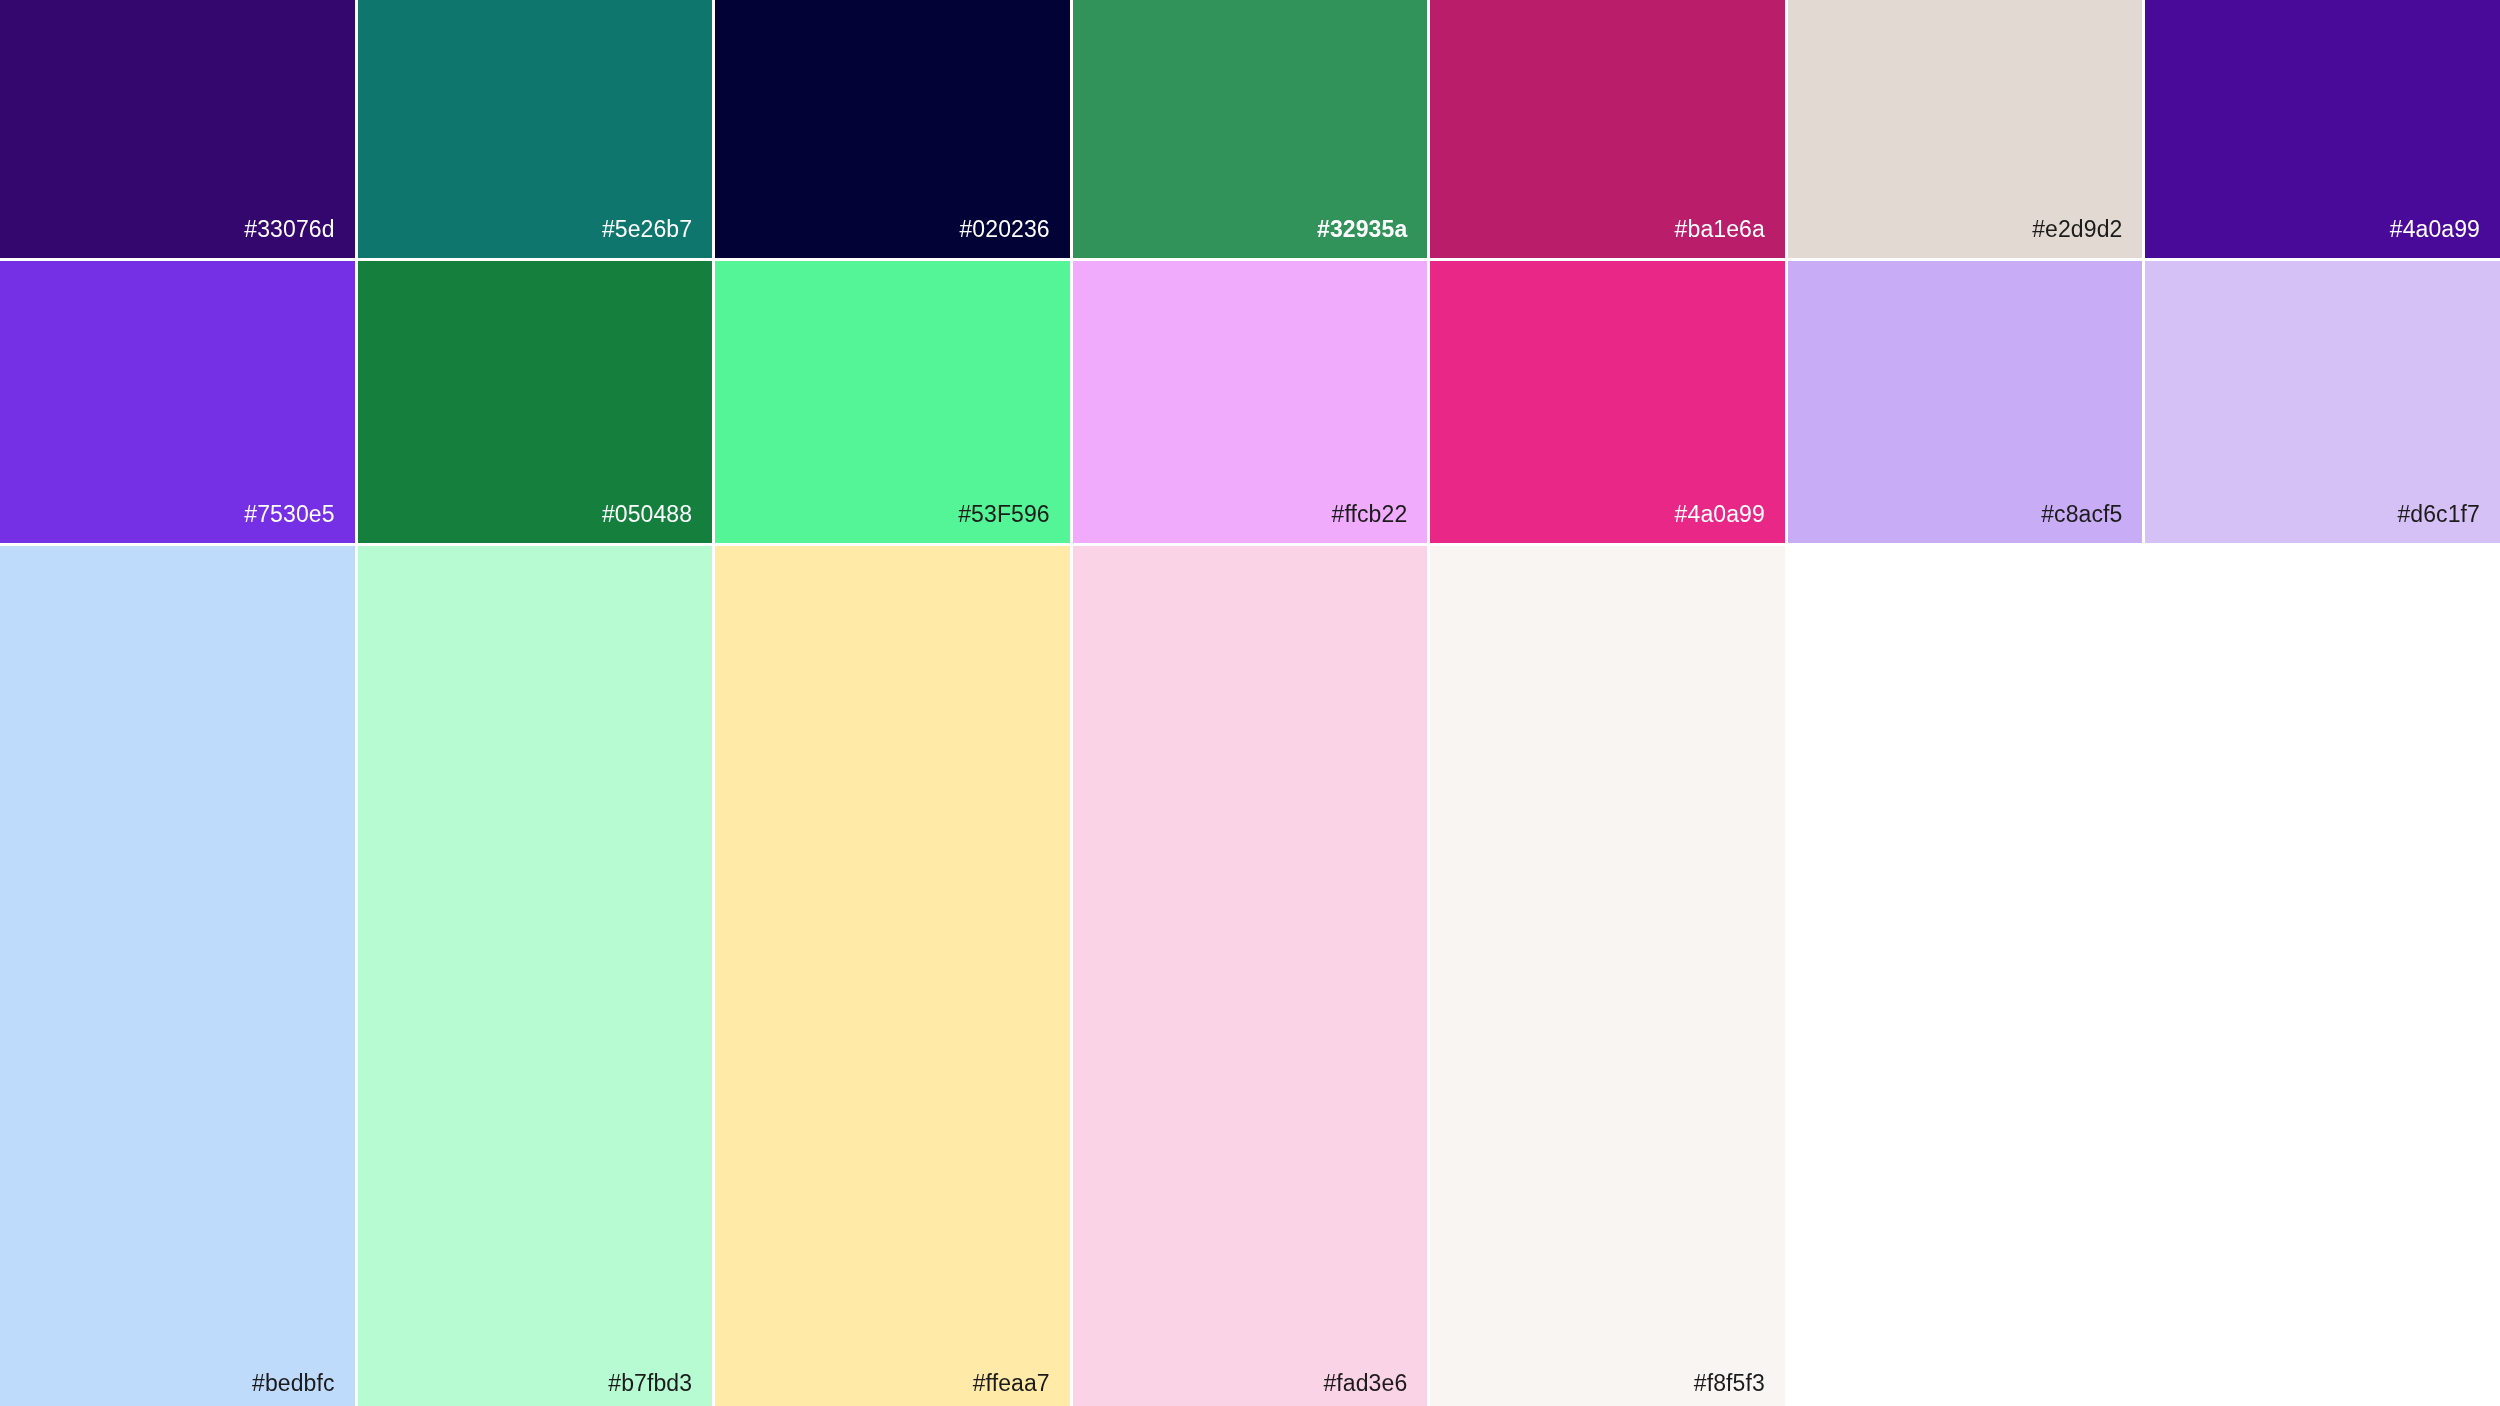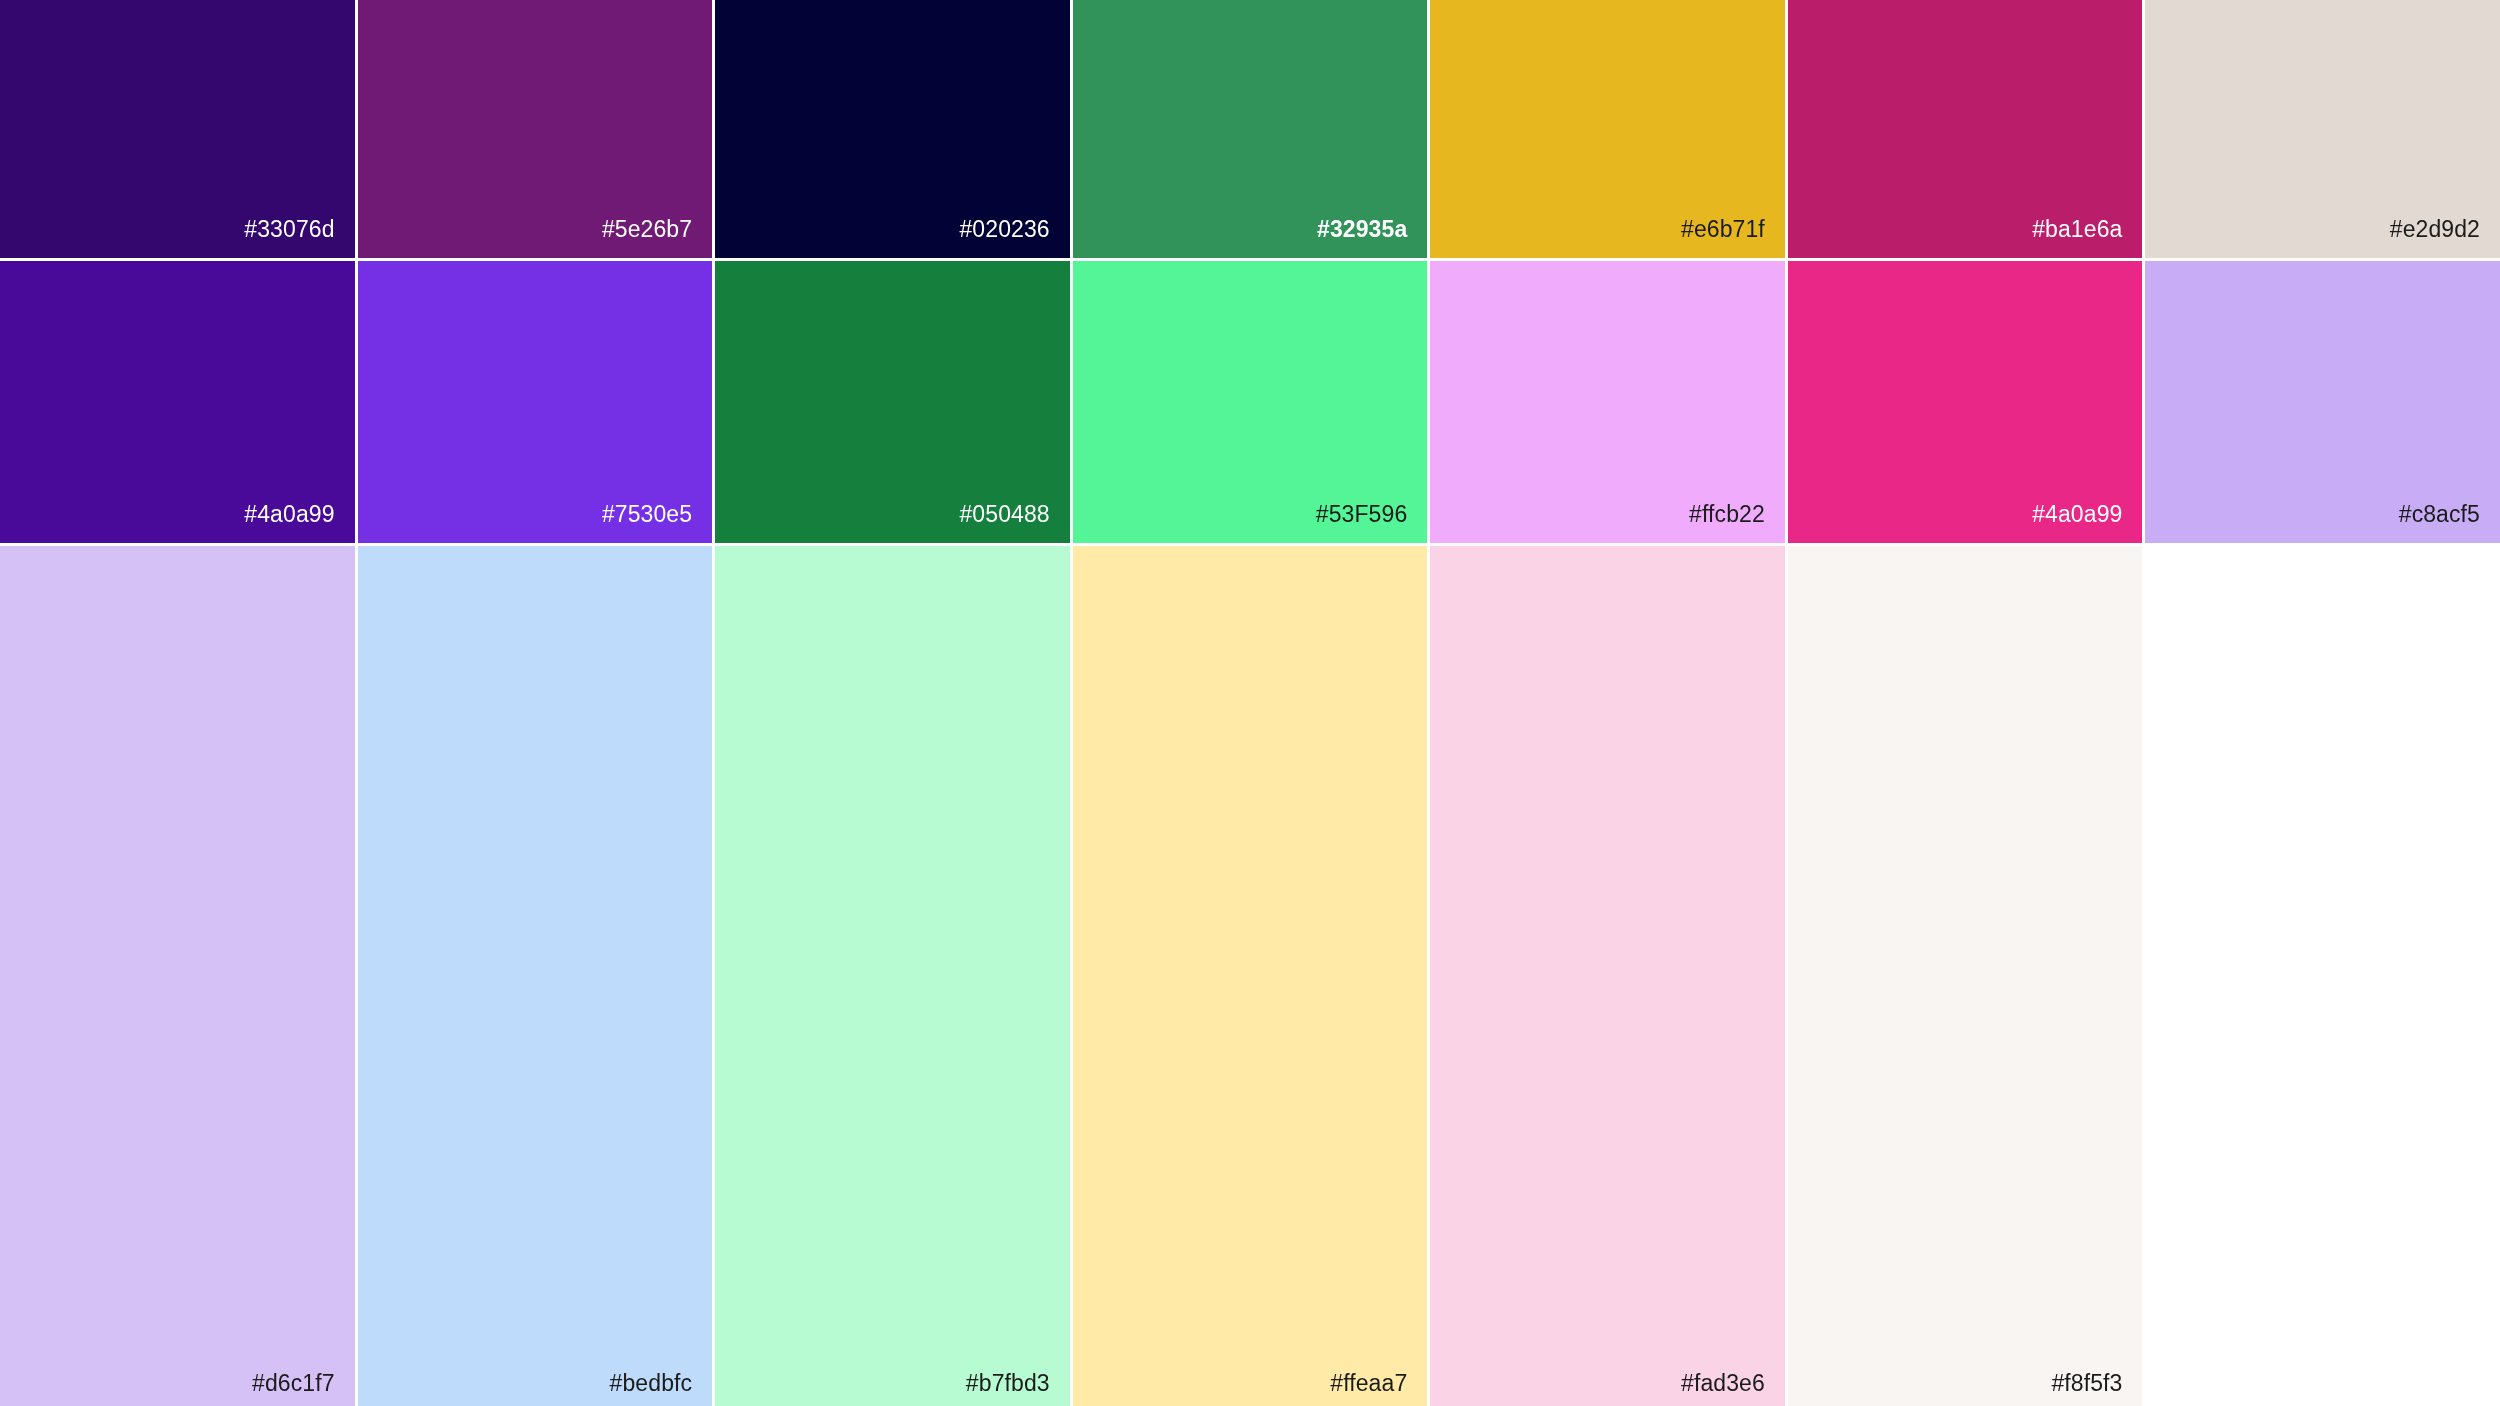--- a/index.html
+++ b/index.html
@@ -39,31 +39,28 @@
   .label-light { color:#ffffff; }
   .label-dark  { color:#1b1b1b; }
 </style>
 </head>
 <body>
 
 <main id="palette-grid" style="background: rgb(255, 255, 255); grid-template-columns: repeat(7, 1fr);">
     <div class="swatch" style="background: rgb(51, 7, 109);">
       <span class="swatch-label label-light">#33076d</span>
     </div>
-    <div class="swatch" style="background: #701a75;">
+    <div class="swatch" style="background: #0f766e;">
       <span class="swatch-label label-light">#5e26b7</span>
     </div>
     <div class="swatch" style="background: rgb(2, 2, 54);">
       <span class="swatch-label label-light">#020236</span>
     </div>
     <div class="swatch" style="background: rgb(50, 147, 90); font-weight: bold;">
       <span class="swatch-label label-light">#32935a</span>
-    </div>
-    <div class="swatch" style="background: rgb(230, 183, 31);">
-      <span class="swatch-label label-dark">#e6b71f</span>
     </div>
     <div class="swatch" style="background: rgb(186, 30, 106);">
       <span class="swatch-label label-light">#ba1e6a</span>
     </div>
     <div class="swatch" style="background: rgb(226, 217, 210);">
       <span class="swatch-label label-dark">#e2d9d2</span>
     </div>
     <div class="swatch" style="background: rgb(74, 10, 153);">
       <span class="swatch-label label-light">#4a0a99</span>
     </div>

